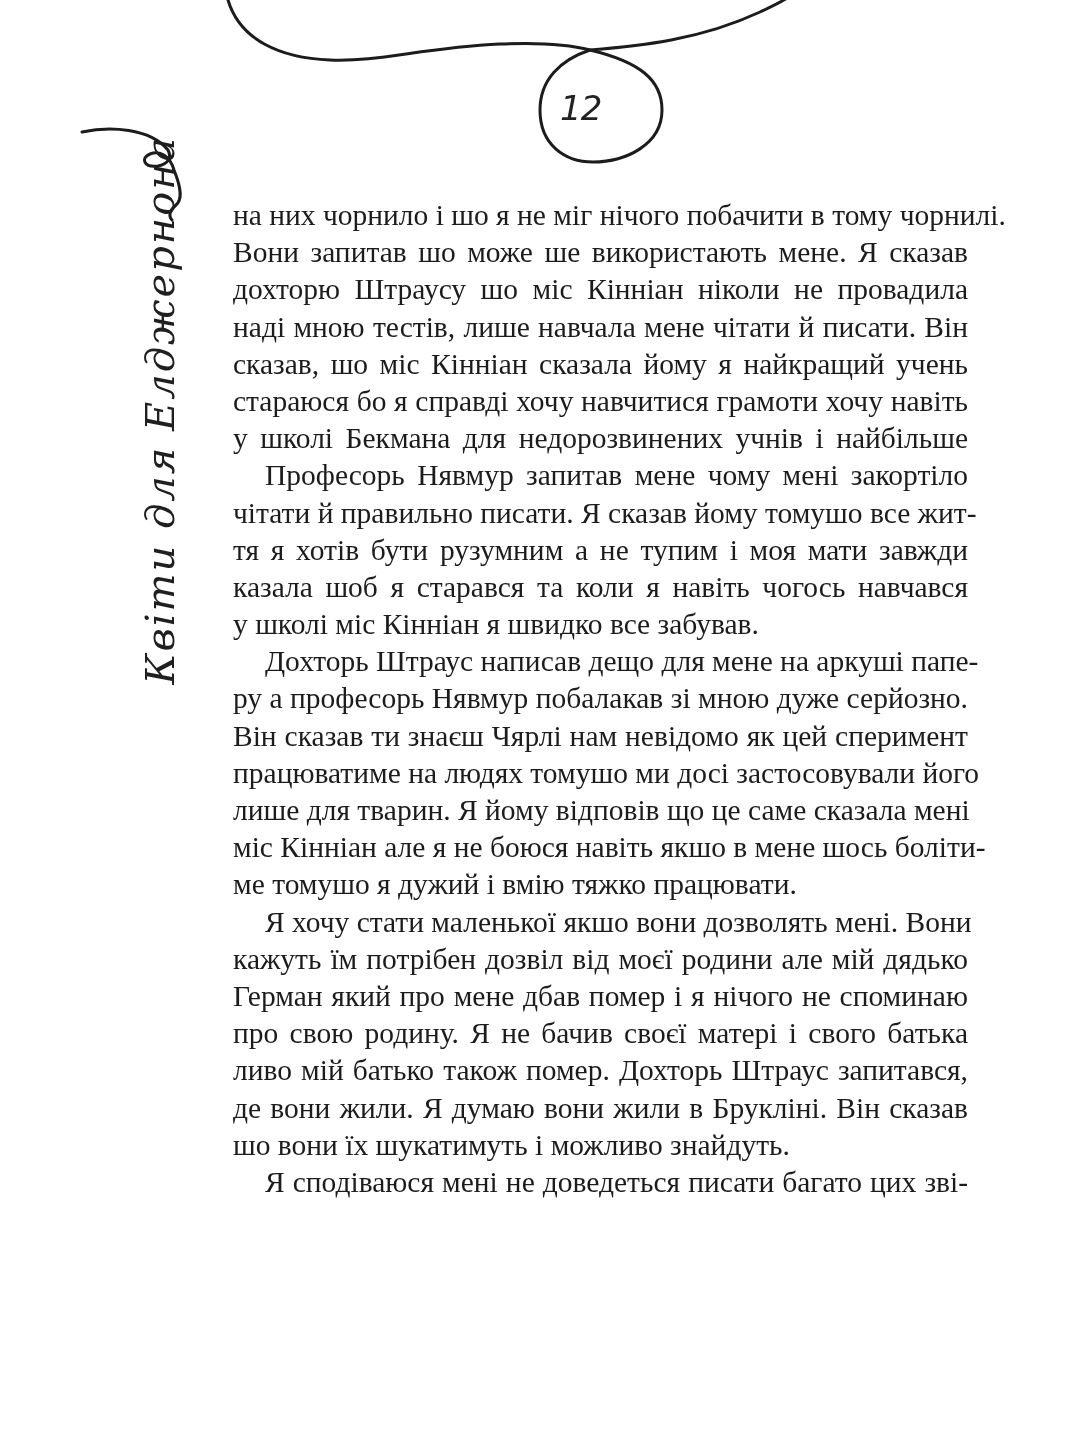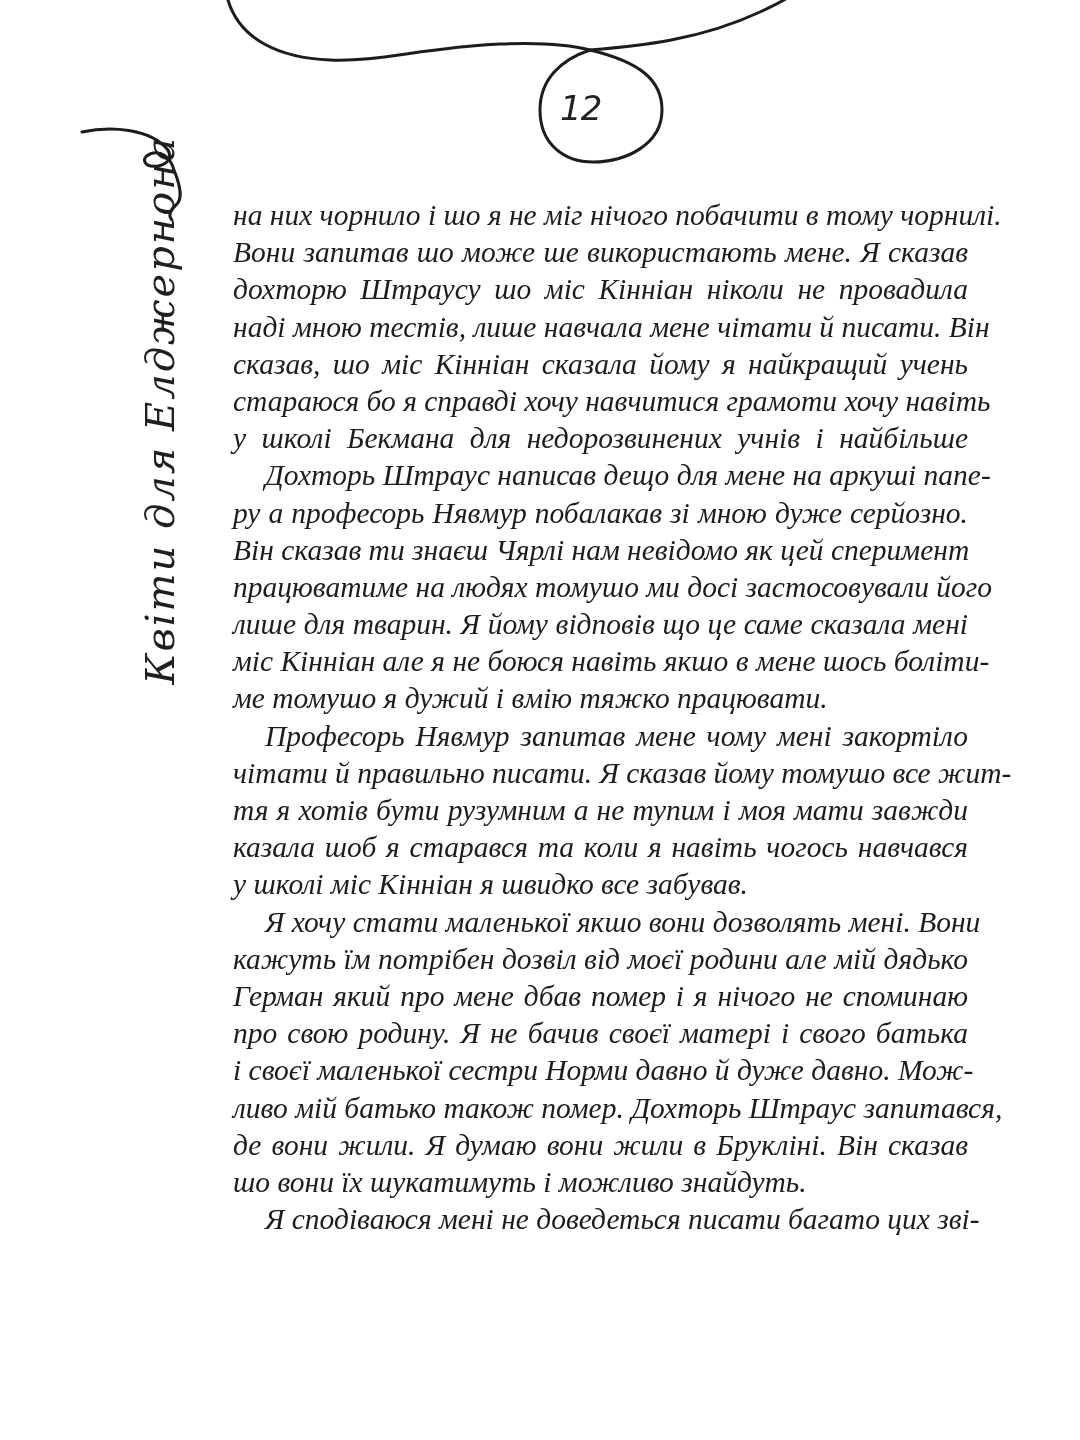--- a/index.html
+++ b/index.html
@@ -49,21 +49,20 @@
     }
     .text-block {
       position: absolute;
       left: 233px;
       top: 197px;
       width: 735px;
       font-family: "Liberation Serif", serif;
       font-size: 29.5px;
       line-height: 37.2px;
       color: #1c1c1c;
-      font-style: italic;
     }
     .line {
       display: block;
       text-align: justify;
       text-align-last: justify;
       white-space: nowrap;
       height: 37.2px;
       overflow: visible;
     }
     .line.last {
@@ -95,41 +94,40 @@
     <div>
       <span class="line">на них чорнило і шо я не міг нічого побачити в тому чорнилі.</span>
       <span class="line">Вони запитав шо може ше використають мене. Я сказав</span>
       <span class="line">дохторю Штраусу шо міс Кінніан ніколи не провадила</span>
       <span class="line">наді мною тестів, лише навчала мене чітати й писати. Він</span>
       <span class="line">сказав, шо міс Кінніан сказала йому я найкращий учень</span>
       <span class="line">стараюся бо я справді хочу навчитися грамоти хочу навіть</span>
       <span class="line">у школі Бекмана для недорозвинених учнів і найбільше</span>
     </div>
     <div>
+      <span class="line indent">Професорь Нявмур запитав мене чому мені закортіло</span>
+      <span class="line">чітати й правильно писати. Я сказав йому томушо все жит-</span>
+      <span class="line">тя я хотів бути рузумним а не тупим і моя мати завжди</span>
+      <span class="line">казала шоб я старався та коли я навіть чогось навчався</span>
+      <span class="line last">у школі міс Кінніан я швидко все забував.</span>
+    </div>
+    <div>
       <span class="line indent">Дохторь Штраус написав дещо для мене на аркуші папе-</span>
       <span class="line">ру а професорь Нявмур побалакав зі мною дуже серйозно.</span>
       <span class="line">Він сказав ти знаєш Чярлі нам невідомо як цей сперимент</span>
       <span class="line">працюватиме на людях томушо ми досі застосовували його</span>
       <span class="line">лише для тварин. Я йому відповів що це саме сказала мені</span>
       <span class="line">міс Кінніан але я не боюся навіть якшо в мене шось боліти-</span>
       <span class="line last">ме томушо я дужий і вмію тяжко працювати.</span>
     </div>
     <div>
-      <span class="line indent">Професорь Нявмур запитав мене чому мені закортіло</span>
-      <span class="line">чітати й правильно писати. Я сказав йому томушо все жит-</span>
-      <span class="line">тя я хотів бути рузумним а не тупим і моя мати завжди</span>
-      <span class="line">казала шоб я старався та коли я навіть чогось навчався</span>
-      <span class="line last">у школі міс Кінніан я швидко все забував.</span>
-    </div>
-    <div>
       <span class="line indent">Я хочу стати маленької якшо вони дозволять мені. Вони</span>
       <span class="line">кажуть їм потрібен дозвіл від моєї родини але мій дядько</span>
       <span class="line">Герман який про мене дбав помер і я нічого не споминаю</span>
       <span class="line">про свою родину. Я не бачив своєї матері і свого батька</span>
-      <span class="line">і своєї маленької сестри Норми давно й дуже давно. Мож-</span>
       <span class="line">ливо мій батько також помер. Дохторь Штраус запитався,</span>
       <span class="line">де вони жили. Я думаю вони жили в Брукліні. Він сказав</span>
       <span class="line last">шо вони їх шукатимуть і можливо знайдуть.</span>
     </div>
     <div>
       <span class="line indent">Я сподіваюся мені не доведеться писати багато цих зві-</span>
     </div>
   </div>
 
 </body></html>

